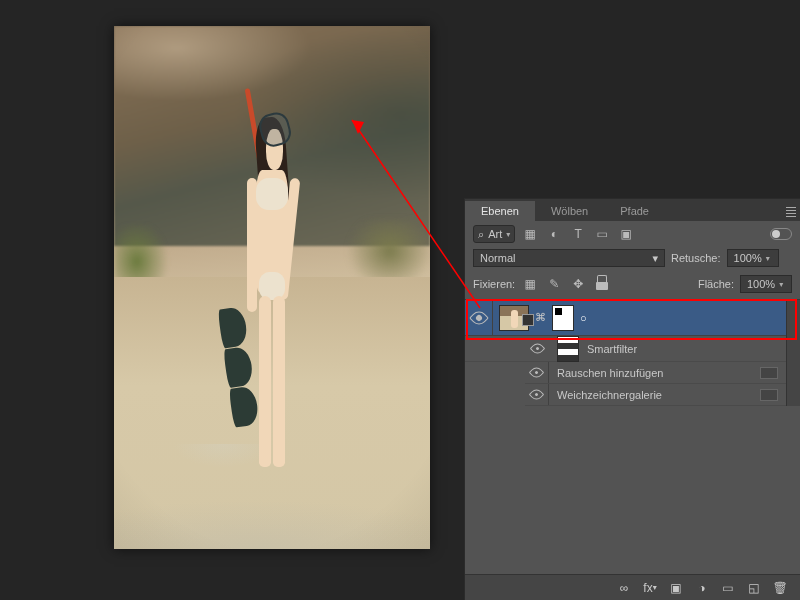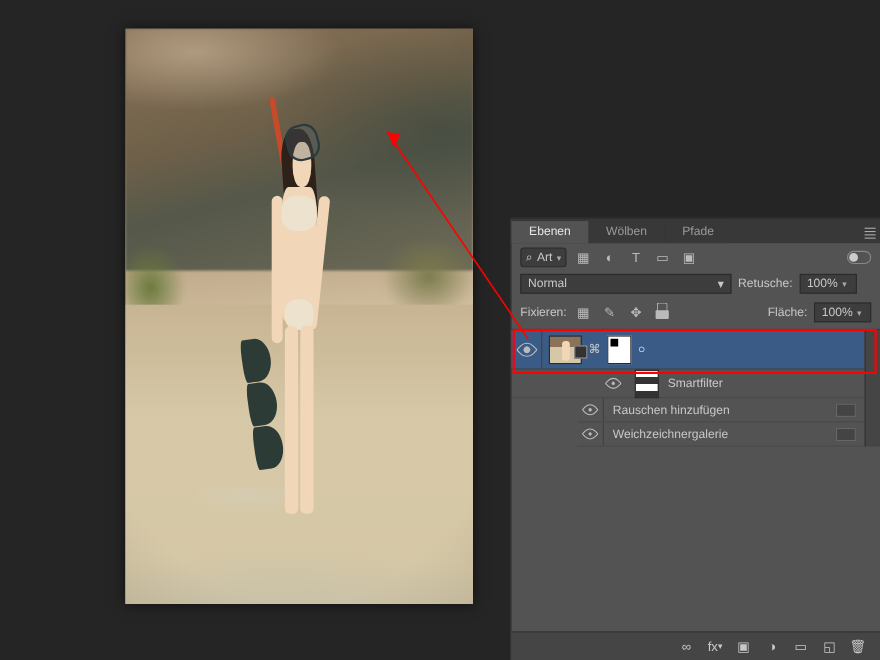--- a/index.html
+++ b/index.html
@@ -120,21 +120,21 @@
   .maskthumb { width:22px;height:26px;border:1px solid #2b2b2b;background:#fff;position:relative;}
   .maskthumb::before{content:"";position:absolute;left:2px;top:2px;width:7px;height:7px;background:#000;}
   .layer.selected { background:#3a5b86; color:#fff;}
   .layer-name { flex:1; }
   .smartthumb { width:22px;height:26px;border:1px solid #2b2b2b;
     background: repeating-linear-gradient(180deg,#fff 0 6px,#333 6px 12px);}
   .filter-row{display:flex;align-items:center;height:22px;border-bottom:1px solid #4a4a4a; padding-right:8px;}
   .filter-row .vis{width:24px;height:100%;display:flex;align-items:center;justify-content:center;border-right:1px solid #414141;}
   .filter-row .nm{flex:1;padding-left:8px;}
   .filter-row .opts{width:18px;height:12px;background:#444;border:1px solid #666;}
-  .filter-head { display:flex;align-items:center;height:26px;border-bottom:1px solid #4a4a4a;padding-left:80px;gap:8px;}
+  .filter-head { display:flex;align-items:center;height:26px;border-bottom:1px solid #4a4a4a;padding-left:60px;gap:8px;}
   .bg-layer .thumb{background:#f2f2f2;}
   .bg-layer .thumb::after{content:"";position:absolute;left:12px;top:4px;width:5px;height:18px;background:#d2ab88;border-radius:3px;}
   .lockicon{width:12px;height:12px;display:flex;align-items:center;justify-content:center;}
 
   .footer { position:absolute; bottom:0; left:0; right:0; height:26px; background:#454545; border-top:1px solid #333; display:flex; align-items:center; justify-content:flex-end; gap:2px; padding:0 8px;}
   .fbtn { width:24px;height:20px;display:flex;align-items:center;justify-content:center;color:#c8c8c8;font-size:12px;}
 
   .highlight { position:absolute; border:2px solid #f00; pointer-events:none;}
   .arrow { position:absolute; pointer-events:none;}
   .arrow line{stroke:#f00;stroke-width:1.5;}

